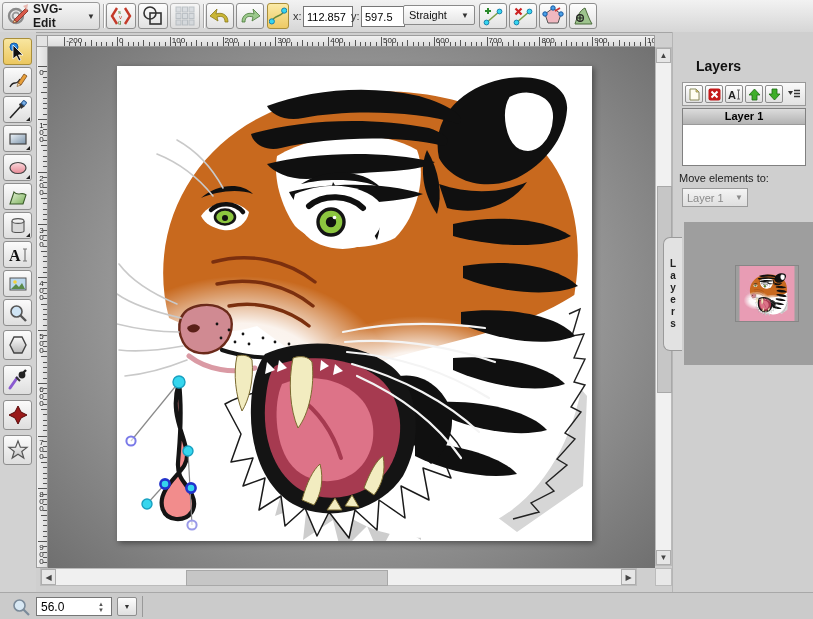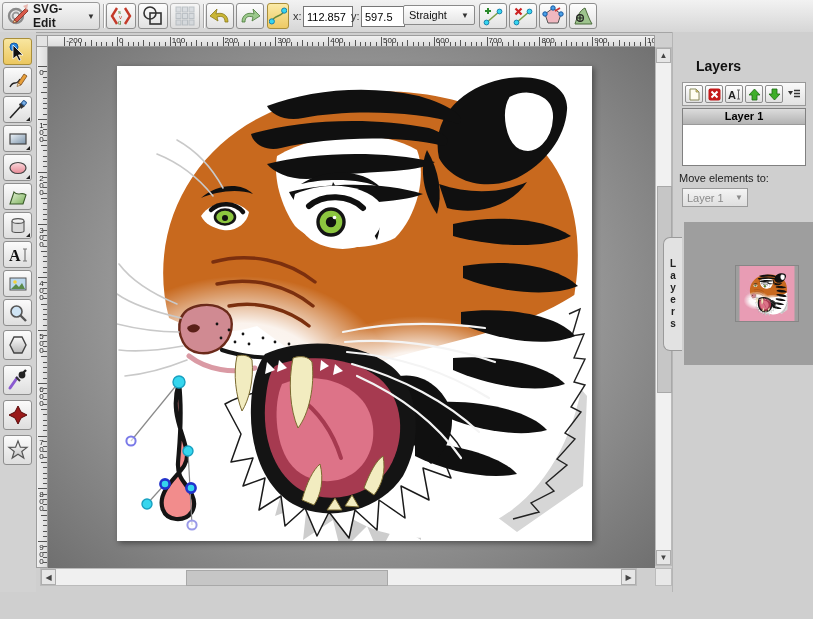--- a/index.html
+++ b/index.html
@@ -778,14 +778,27 @@
           <use href="#tigerArt" xlink:href="#tigerArt"></use>
         </svg>
       </div>
     </div>
 
     <div class="layers-tab">
       <span>Layers</span>
     </div>
   </div>
 
+  <div class="bottom-bar">
+    <svg width="18" height="18" viewBox="0 0 18 18" style="position:absolute;left:12px;top:5px">
+      <circle cx="7.5" cy="7.5" r="5.5" fill="#d8e8f4" stroke="#7a8a9a" stroke-width="1.6"></circle>
+      <path d="M11.5,11.5 L17,17" stroke="#7a8a9a" stroke-width="2.2"></path>
+    </svg>
+    <input class="zoom-input" value="56.0" style="">
+    <div class="zoom-spin">
+        <span>▲</span>
+        <span>▼</span>
+      </div>
+    <div class="zoom-dd">▼</div>
+    <div class="bb-sep"></div>
+  </div>
 
 </div>
 
 </body></html>

